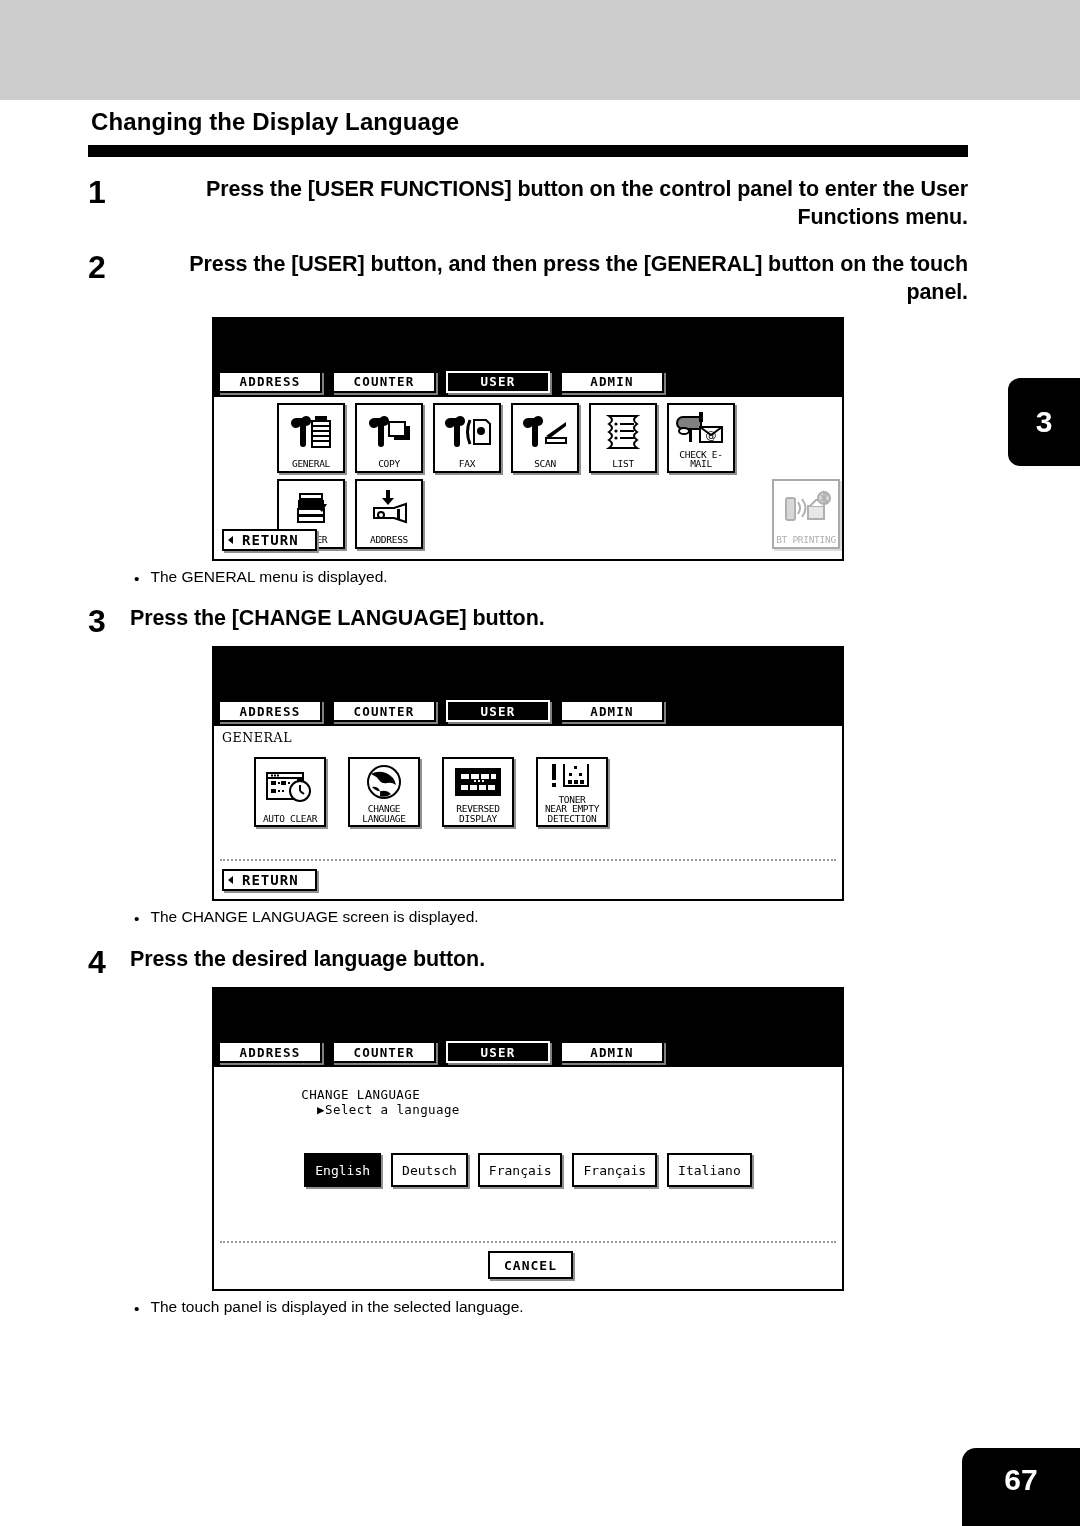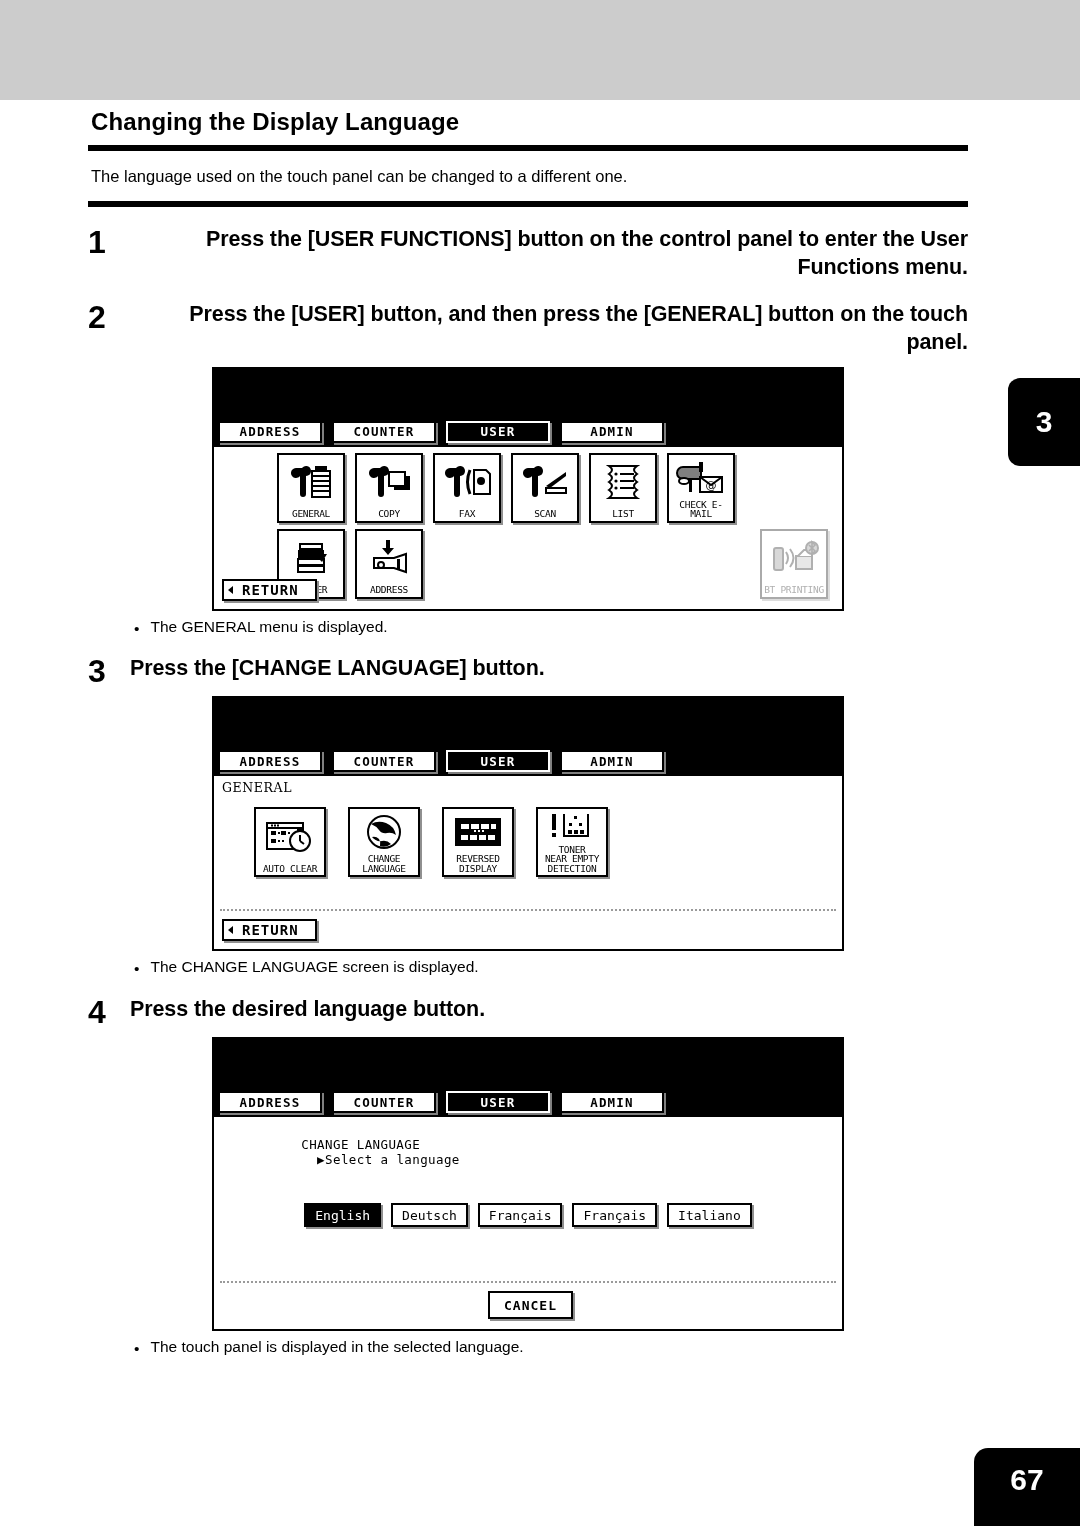--- a/index.html
+++ b/index.html
@@ -36,21 +36,21 @@
     font-weight: bold;
     display: flex;
     align-items: center;
     justify-content: center;
     font-family: "Liberation Sans", sans-serif;
   }
   .page-tab {
     position: absolute;
     right: 0;
     bottom: 0;
-    width: 106px;
+    width: 118px;
     height: 78px;
     background: #000000;
     border-radius: 14px 0 0 0;
     color: #ffffff;
     font-size: 30px;
     font-weight: bold;
     display: flex;
     align-items: center;
     justify-content: center;
     padding-bottom: 14px;
@@ -245,21 +245,21 @@
   }
 
   .langrow {
     display: flex;
     gap: 10px;
     justify-content: center;
     padding: 18px 0 0 0;
   }
   .langbtn {
     min-width: 68px;
-    height: 24px;
+    height: 34px;
     border: 2px solid #000;
     box-shadow: 2px 2px 0 0 #909090;
     display: flex;
     align-items: center;
     justify-content: center;
     font-size: 13px;
     font-family: "DejaVu Sans Mono", monospace;
     background: #fff;
     padding: 0 9px;
     box-sizing: border-box;
@@ -285,21 +285,20 @@
 
 <div class="top-band"></div>
 
 <div class="chapter-tab">3</div>
 <div class="page-tab">67</div>
 
 <div class="content">
 
   <h1 class="sec-title">Changing the Display Language</h1>
   <div class="rule-thick"></div>
-  <p class="intro">The language used on the touch panel can be changed to a different one.</p>
   <div class="rule-thick"></div>
 
   <div class="step">
     <div class="step-num">1</div>
     <div class="step-text">Press the [USER FUNCTIONS] button on the control panel to enter the User Functions menu.</div>
   </div>
 
   <div class="step">
     <div class="step-num">2</div>
     <div class="step-text">Press the [USER] button, and then press the [GENERAL] button on the touch panel.</div>
@@ -422,21 +421,21 @@
                 <path d="M10 20 h20 l12 -4 v18 l-12 -4 h-20 z" fill="#fff" stroke="#000" stroke-width="2"></path>
                 <circle cx="17" cy="27" r="3" fill="#fff" stroke="#000" stroke-width="2"></circle>
                 <rect x="33" y="21" width="3" height="10" fill="#000"></rect>
               </svg>
             </div>
             <div class="cap">ADDRESS</div>
           </div>
 
           <div style="flex:1"></div>
 
-          <div class="btn disabled" style="margin-right:14px;justify-content:flex-end;">
+          <div class="btn disabled" style="margin-right:2px;justify-content:flex-end;">
             <div class="glyph">
               <svg width="52" height="40" viewBox="0 0 52 40">
                 <g stroke="#b0b0b0" fill="none" stroke-width="2">
                   <rect x="6" y="10" width="9" height="22" rx="2" fill="#d8d8d8"></rect>
                   <path d="M18 14 q4 6 0 12 M22 11 q7 9 0 18"></path>
                   <rect x="28" y="18" width="16" height="13" fill="#e8e8e8"></rect>
                   <path d="M30 18 l6 -6 h8 v6" fill="#fff"></path>
                   <circle cx="44" cy="10" r="6" fill="#d8d8d8"></circle>
                   <path d="M41 7 l6 6 l-3 3 v-12 l3 3 l-6 6" stroke-width="1.6"></path>
                 </g>

